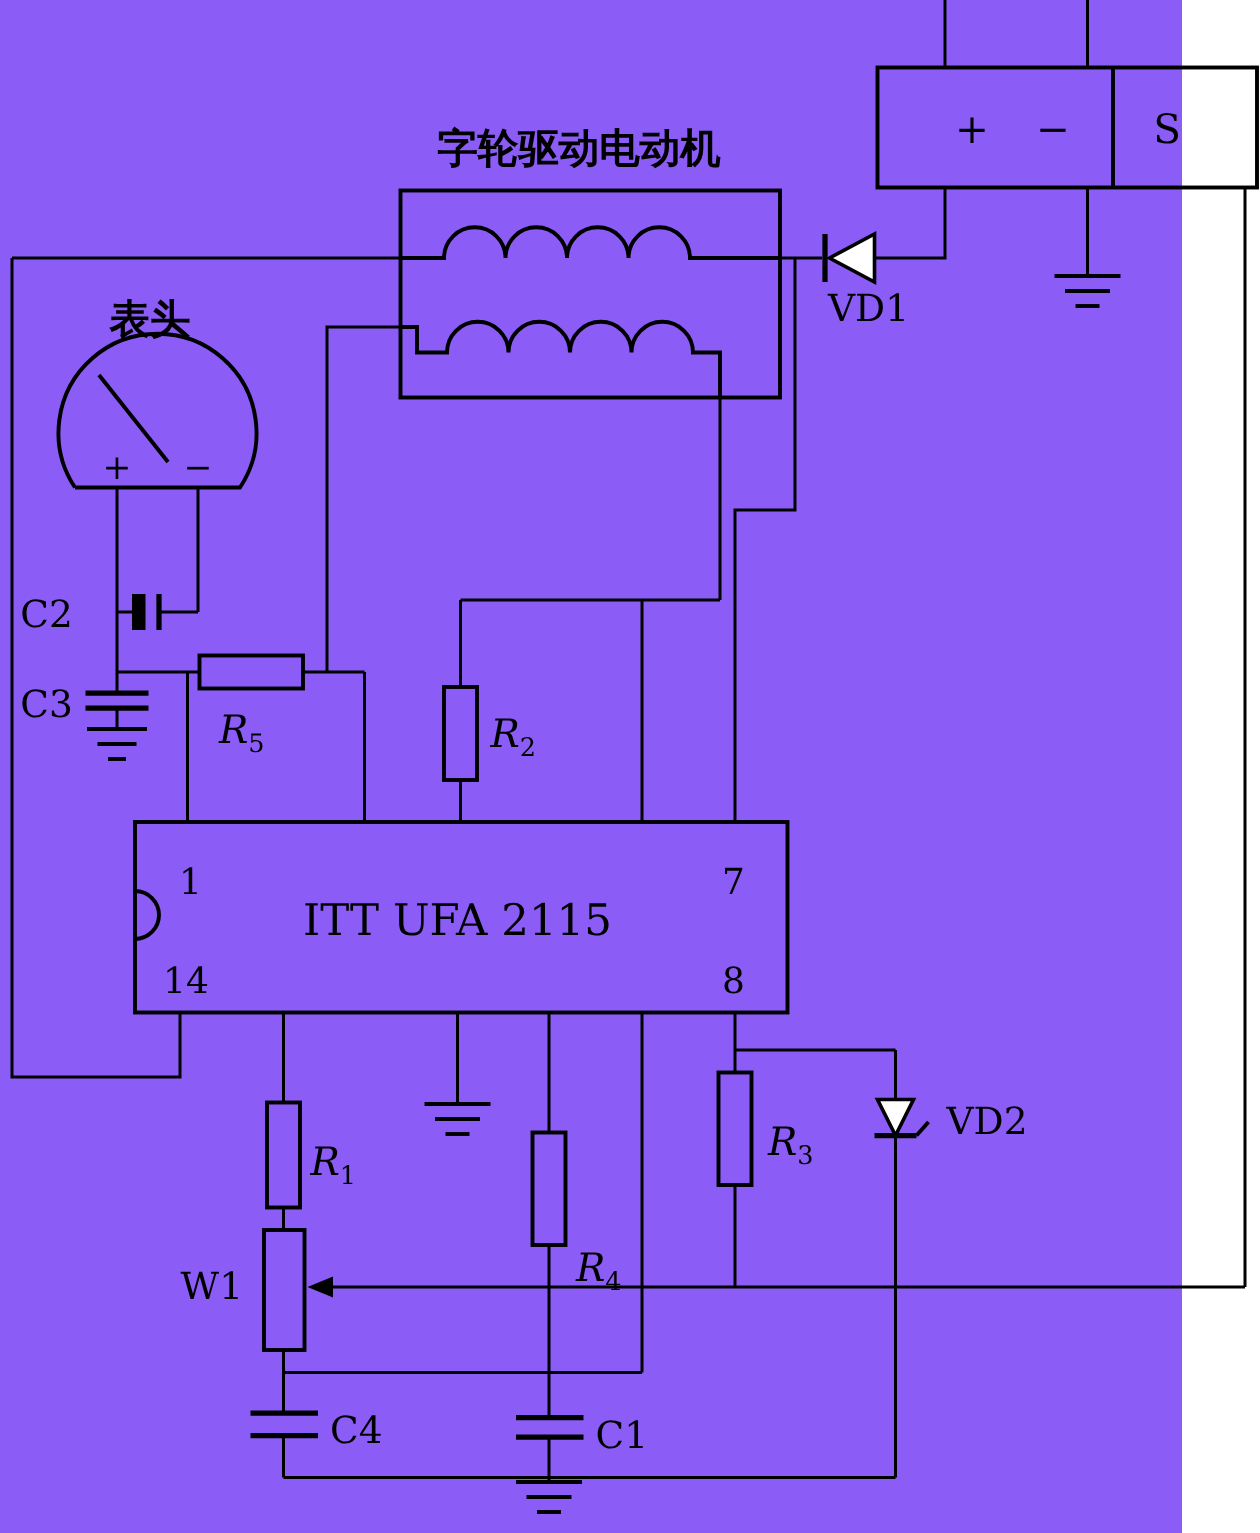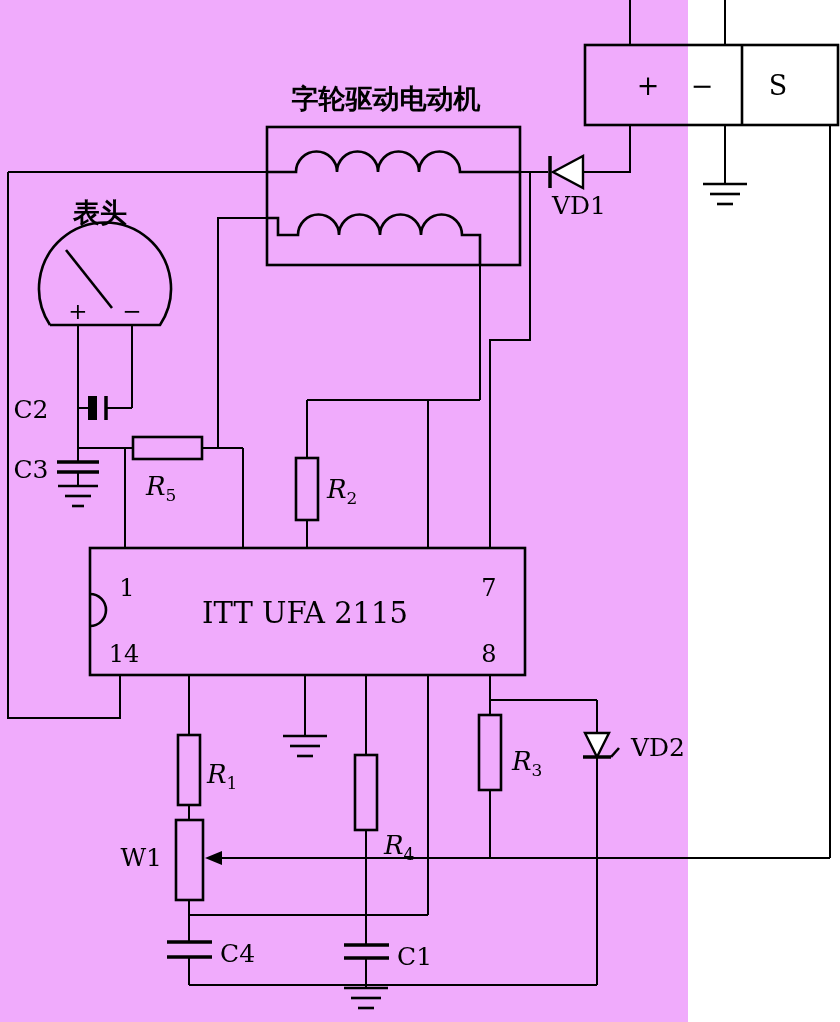--- a/index.html
+++ b/index.html
@@ -1,16 +1,16 @@
 <!DOCTYPE html>
 <html><head>
 <meta charset="utf-8">
 <style>
   html,body{margin:0;padding:0;background:#ffffff;}
-  .page{width:688px;height:1022px;position:relative;background:#f0abfc;}
+  .page{width:788px;height:1022px;position:relative;background:#8b5cf6;}
   svg{display:block;}
   .wire{stroke:#000;stroke-width:2;fill:none;}
   .thick{stroke:#000;stroke-width:2.6;fill:none;}
   .plate{stroke:#000;stroke-width:3.5;fill:none;}
   .boxline{stroke:#000;stroke-width:2.6;fill:none;}
   .filled{fill:#000;stroke:none;}
   .sym{fill:#fff;stroke:#000;stroke-width:2.4;}
   text{fill:#000;}
   .cn{font-family:"DejaVu Sans",sans-serif;font-weight:bold;font-size:27px;}
   .comp{font-family:"DejaVu Serif",serif;font-size:25px;}

